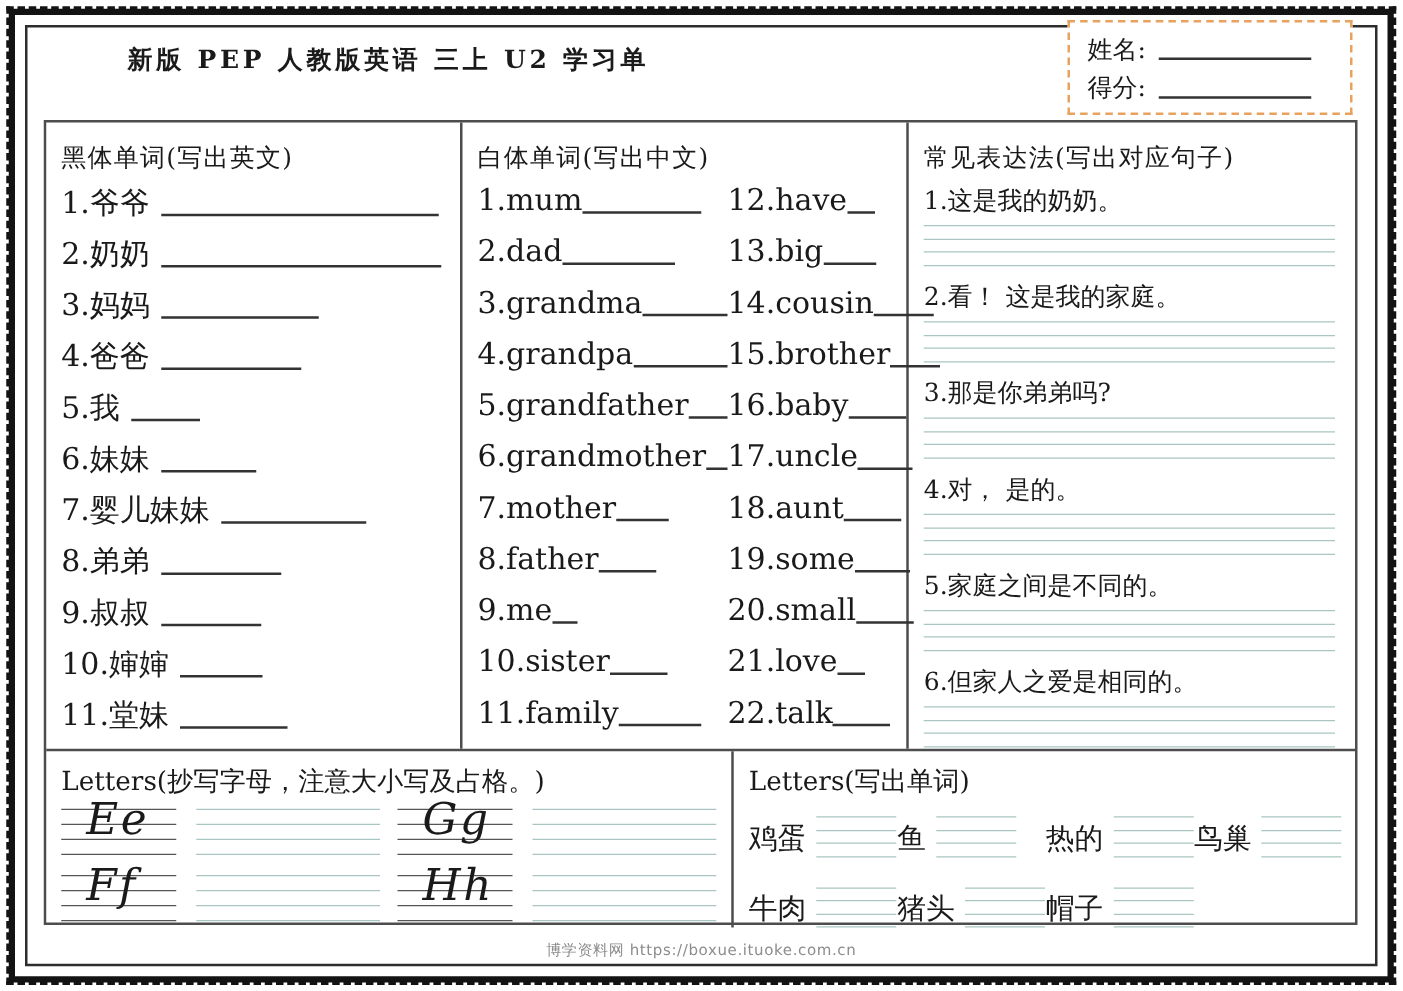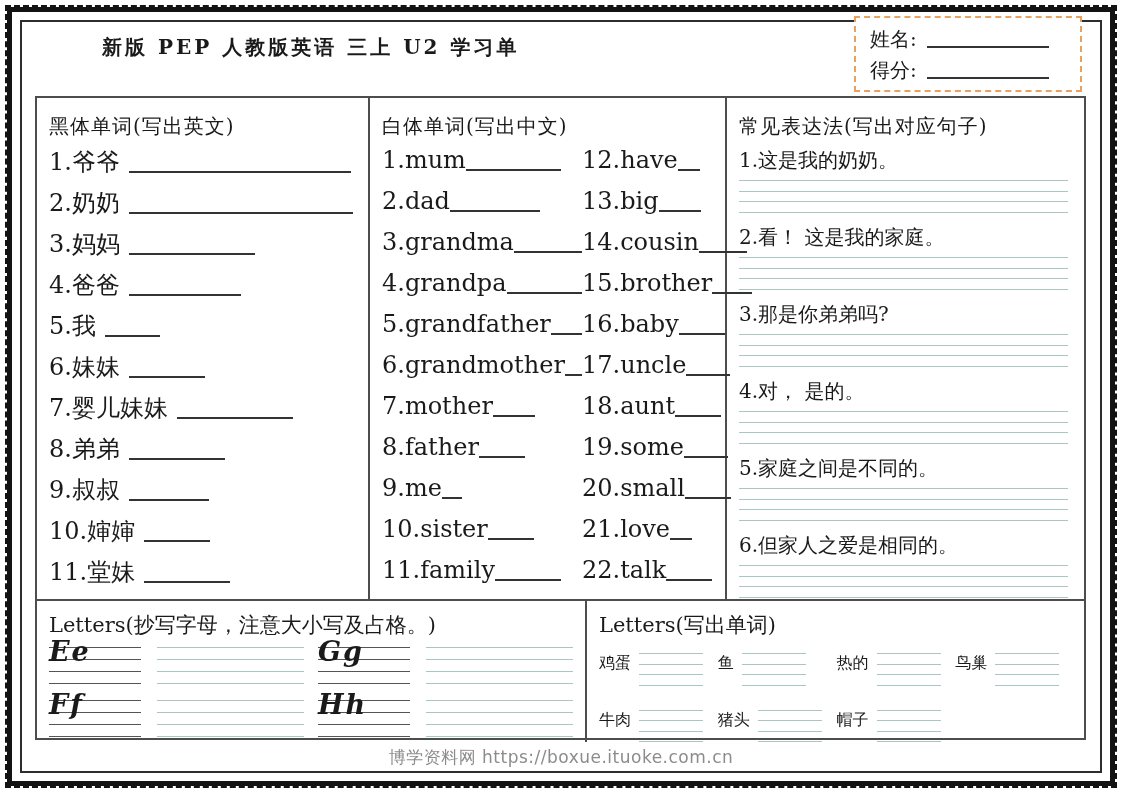--- a/index.html
+++ b/index.html
@@ -73,33 +73,33 @@
 
   .bottomrow{display:flex;flex:1;border-top:2px solid var(--table-border);}
   .bletters{width:550px;border-right:2px solid var(--table-border);padding:6px 12px 0 12px;}
   .bwords{flex:1;padding:6px 10px 0 12px;}
   .bhead{font-size:21px;height:36px;display:flex;align-items:center;}
 
   .lcopy-grid{display:grid;grid-template-columns:1fr 1fr;column-gap:14px;row-gap:16px;margin-top:4px;}
   .lcopy-item{display:flex;align-items:flex-start;gap:16px;}
   .letter-grid{position:relative;width:92px;flex:none;}
   .letter-text{
-    position:absolute;left:0;top:-11px;
-    font-size:27px;font-style:italic;font-weight:700;letter-spacing:2px;
+    position:absolute;left:20px;top:-11px;
+    font-size:35px;font-style:italic;font-weight:400;letter-spacing:2px;
     font-family:"DejaVu Serif",serif;
   }
   .practice-grid{flex:1;margin-top:0;}
 
   .wword-grid{display:grid;grid-template-columns:repeat(4,1fr);row-gap:24px;margin-top:10px;}
-  .wword-item{display:flex;align-items:flex-start;gap:8px;font-size:16px;}
+  .wword-item{display:flex;align-items:flex-end;gap:8px;font-size:23px;}
   .wword-item .grid4{width:64px;flex:none;}
 
   .watermark{
     position:absolute;left:0;right:0;bottom:24px;
-    text-align:center;font-size:17px;color:var(--watermark-text);
+    text-align:center;font-size:12px;color:var(--watermark-text);
     font-family:"DejaVu Sans","Liberation Sans",sans-serif;
     letter-spacing:0.5px;
   }
 </style>
 </head>
 <body>
 
 <div class="sheet">
   <div class="frame-outer"></div>
   <div class="frame-inner"></div>

